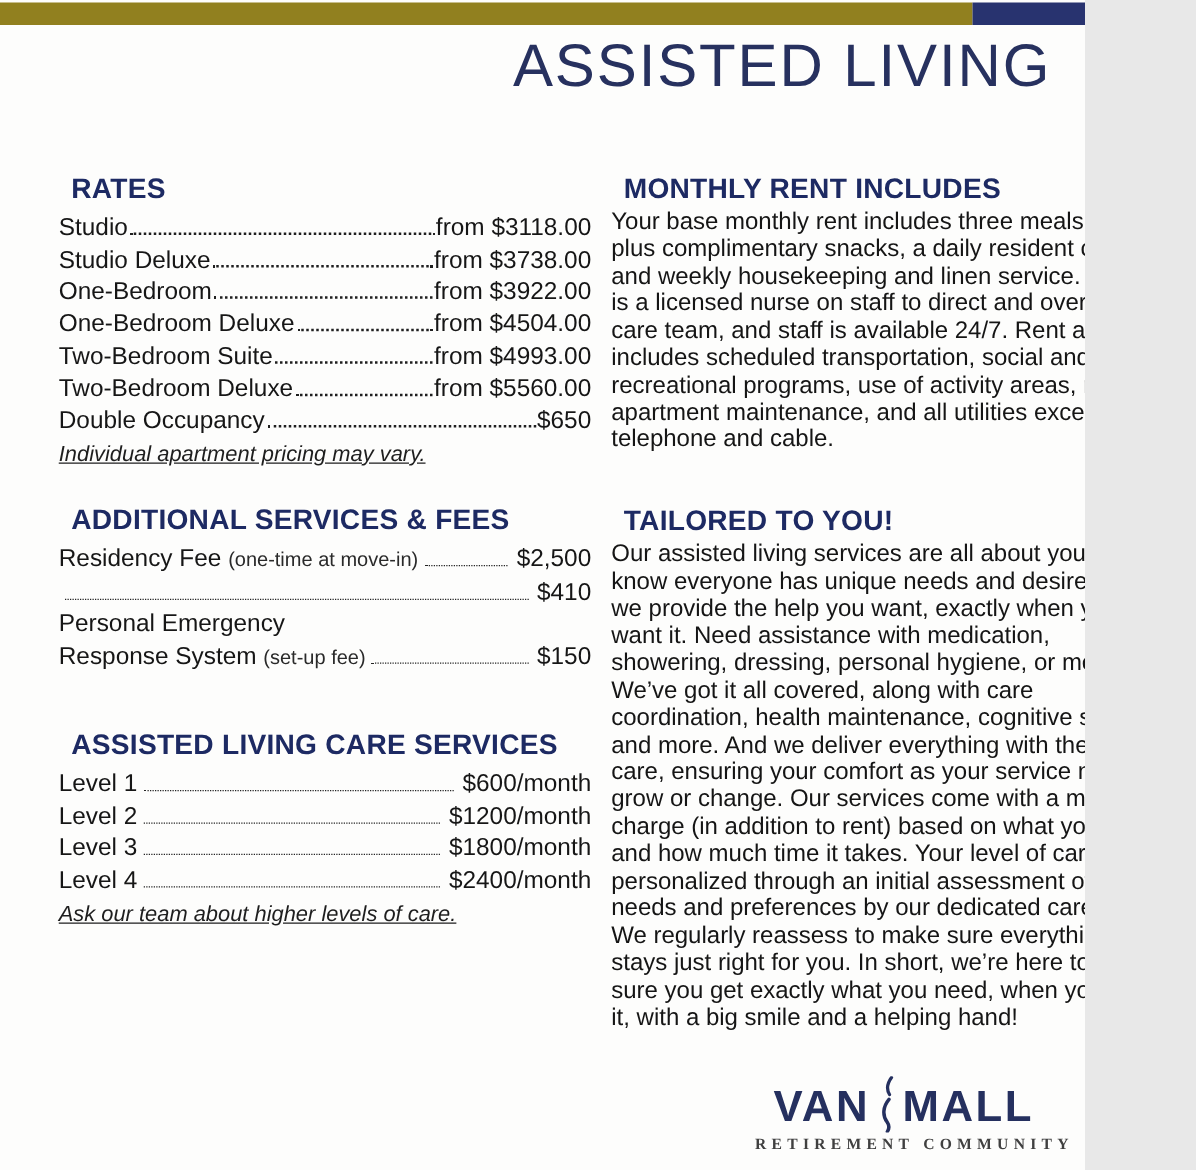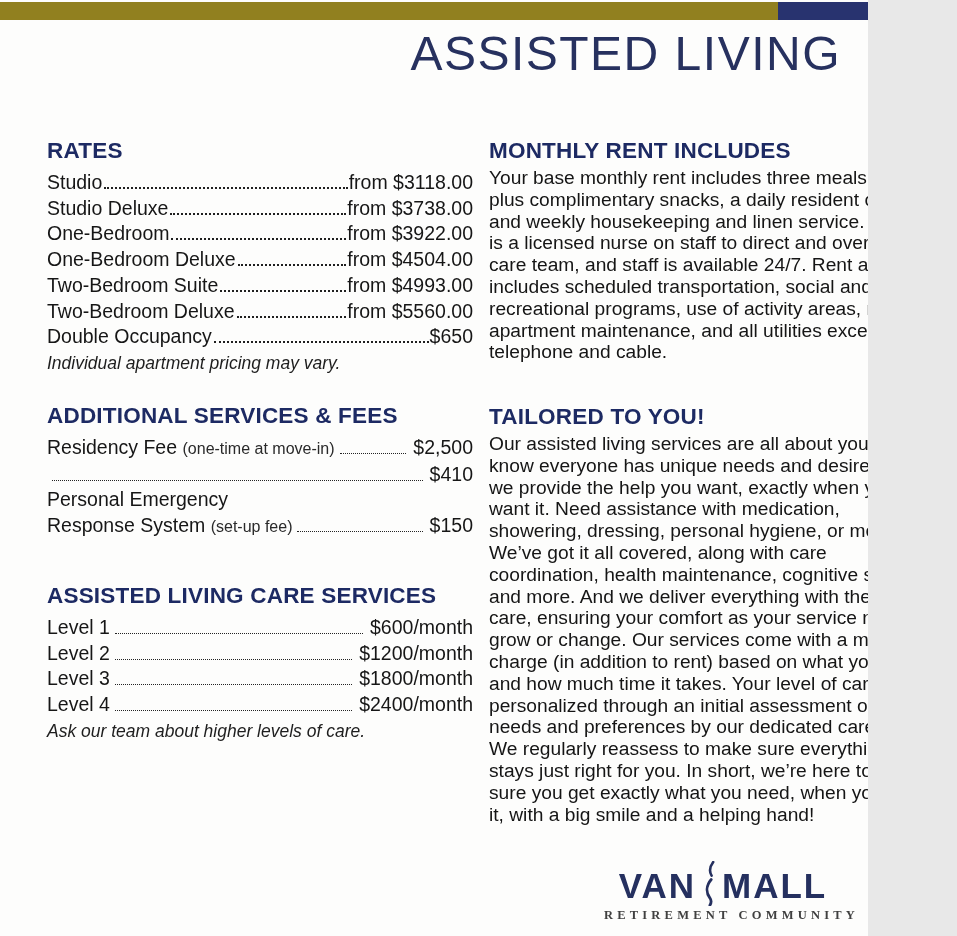--- a/index.html
+++ b/index.html
@@ -26,32 +26,32 @@
 
   section { position:absolute; }
   .sec-rates     { top:138px; left:47px;  width:426px; }
   .sec-additional{ top:403px; left:47px;  width:426px; }
   .sec-care      { top:583px; left:47px;  width:426px; }
   .sec-monthly   { top:138px; left:489px; width:445px; }
   .sec-tailored  { top:404px; left:489px; width:445px; }
 
   h2 {
     font-size:22.5px; font-weight:700; color:#1d2a63;
-    letter-spacing:.2px; margin:0 0 6px 0; white-space:nowrap;
+    letter-spacing:.2px; margin:0 0 6px 10px; white-space:nowrap;
   }
   .sec-monthly h2, .sec-tailored h2 { margin-bottom:3px; }
 
   .row { display:flex; align-items:baseline; line-height:25.7px; font-size:19.5px; color:#161616; }
   .row .lbl { white-space:nowrap; }
   .row .sub { font-size:16px; color:#2a2a2a;text-align:right; }
   .row .val { white-space:nowrap; }
   .dots { flex:1; min-width:14px; border-bottom:2.6px dotted #1f1f1f; margin:0 1px 2px 2px; }
   .dots.fine { border-bottom:1.9px dotted #242424; margin:0 7px 2px 5px; }
 
-  .note { font-style:italic; font-size:17.5px; color:#1e1e1e; margin-top:2px; line-height:23px; }
+  .note { font-style:italic; font-size:17.5px; color:#1e1e1e; margin-top:2px; line-height:23px;text-decoration:underline; }
 
   .para { font-size:19.2px; line-height:21.8px; color:#151515; }
 
   
   .logo { position:absolute; top:865px; right:26px; width:238px; text-align:center; color:#25305f; }
   .wordmark { display:flex; align-items:center; justify-content:center; gap:5px; }
   .wordmark span {
     font-size:35px; font-weight:700; letter-spacing:2px;
     color:#25305f; line-height:38px;
   }

